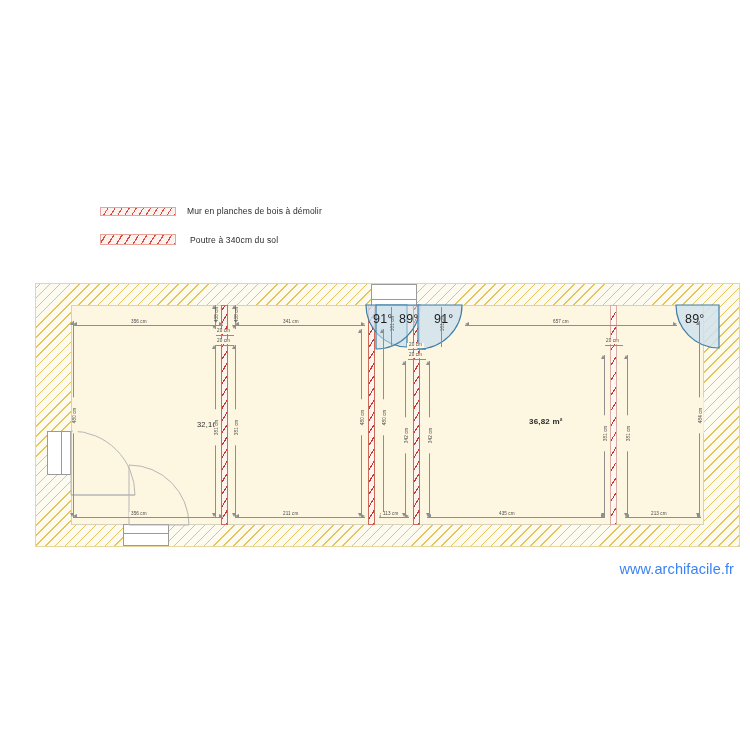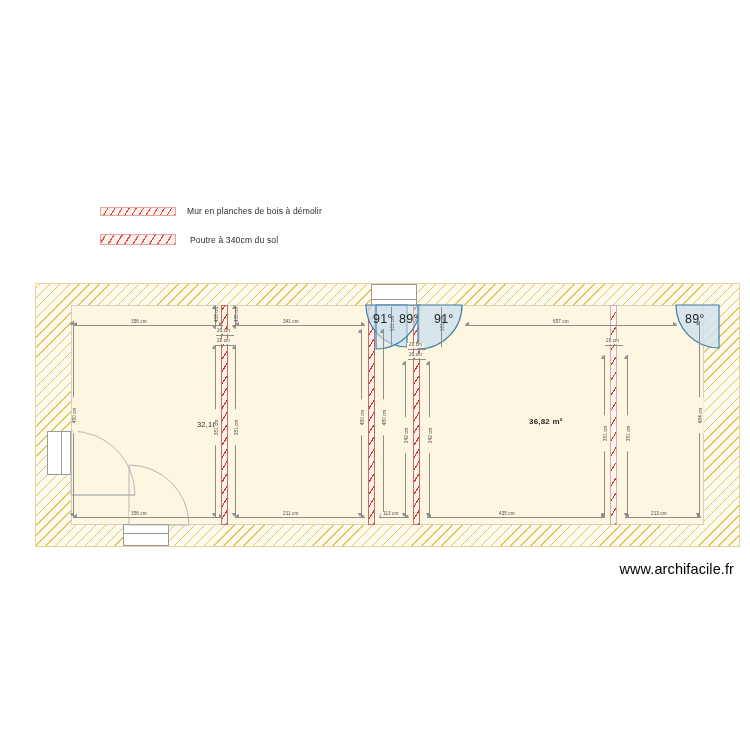--- a/index.html
+++ b/index.html
@@ -34,21 +34,21 @@
         rgba(0,0,0,0) 1.2px, rgba(0,0,0,0) 7px);
   }
   .legend-label{
     font-size:8.5px;color:#2b2b2b;white-space:nowrap;
     letter-spacing:.15px;
   }
 
   
   .watermark{
     position:absolute;right:16px;top:561px;
-    font-size:14.5px;color:#000000;white-space:nowrap;
+    font-size:14.5px;color:#3b82f6;white-space:nowrap;
     letter-spacing:.1px;
   }
 
   
   .plan{position:absolute;left:20px;top:283px;width:705px;height:264px;margin-left:15px;}
 
   
   .outer-wall{
     position:absolute;left:0;top:0;width:100%;height:100%;
     background-color:#fdfbef;

